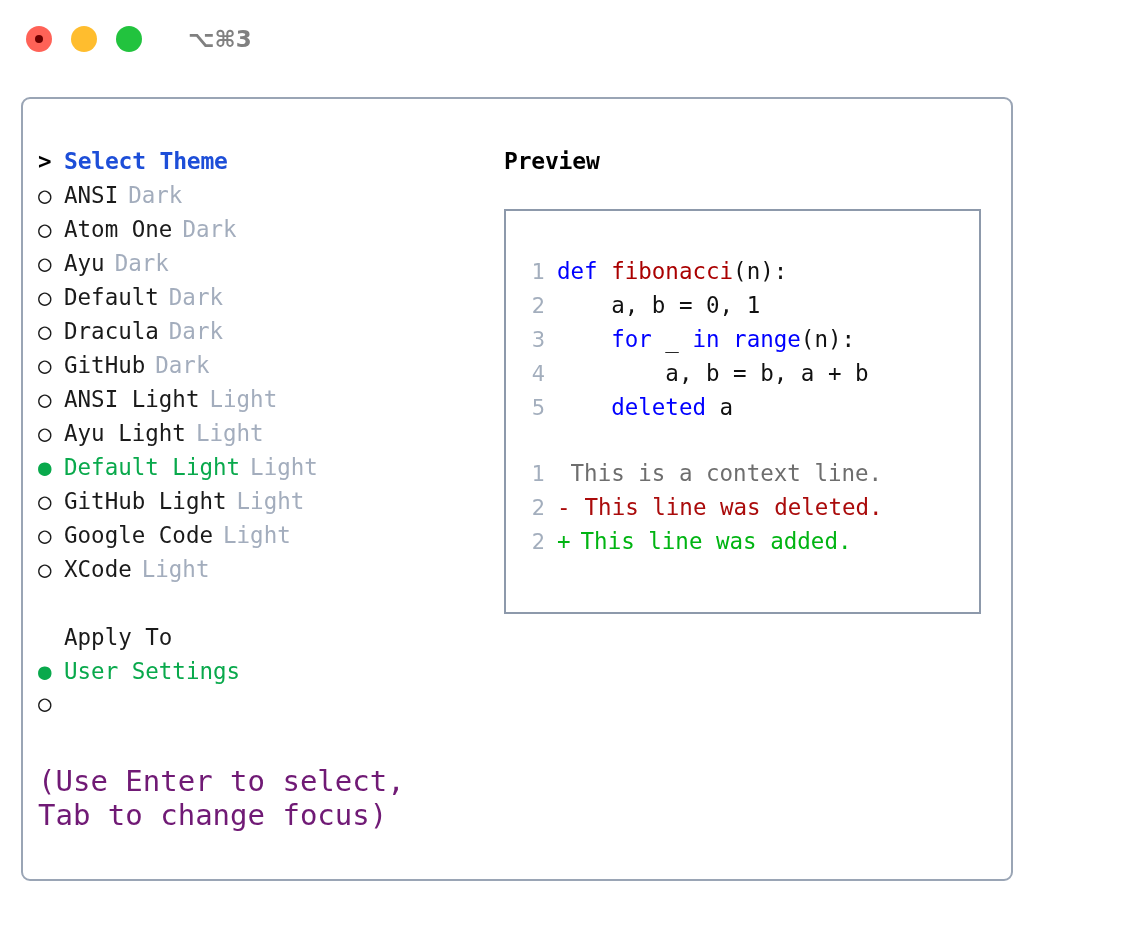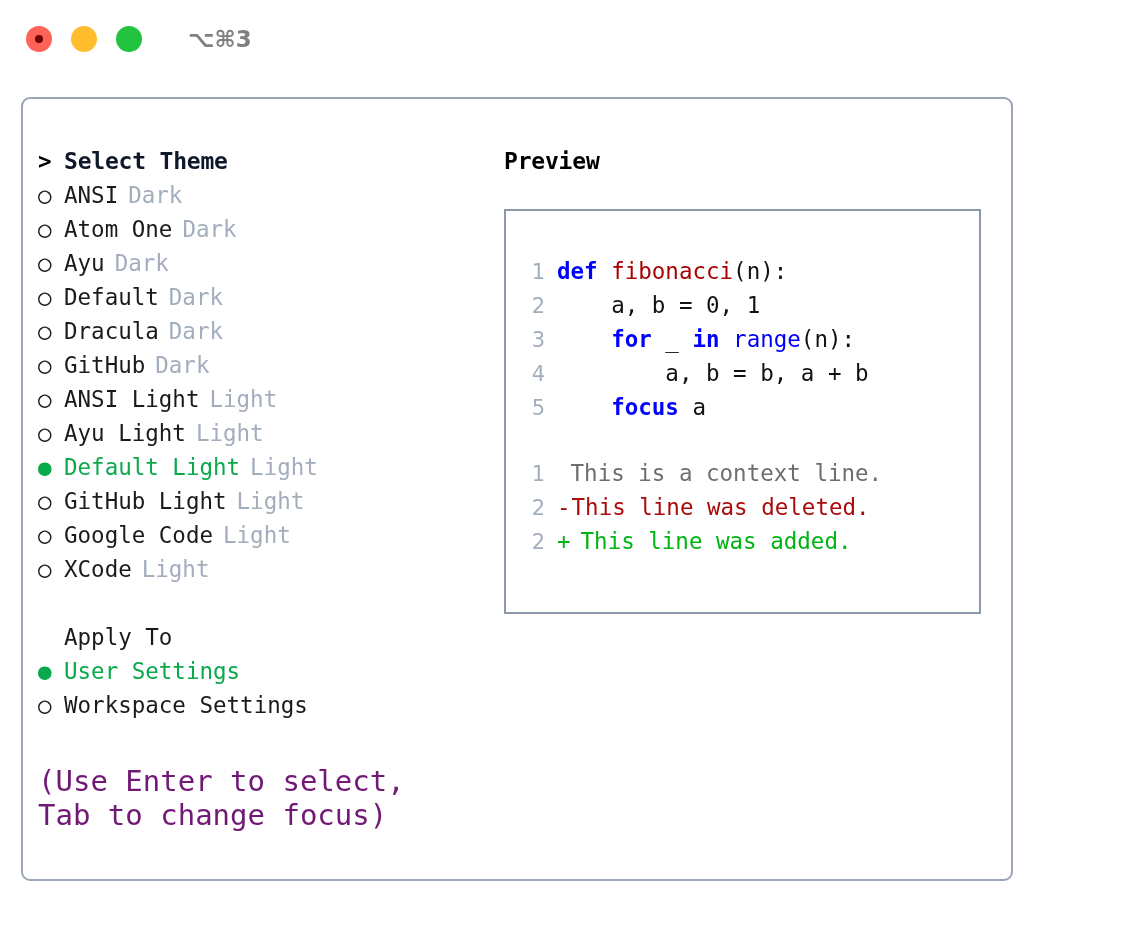--- a/index.html
+++ b/index.html
@@ -98,21 +98,21 @@
   .list-line {
     display: flex;
     align-items: baseline;
     height: 34px;
     font-size: 22.5px;
     color: #1a1a1a;
     white-space: pre;
   }
   .list-header {
     font-weight: bold;
-    color: #0f172a;
+    color: #1d4ed8;
     font-size: 23px;
     letter-spacing: -0.2px;
   }
   .marker {
     display: inline-block;
     width: 26px;
     flex: 0 0 26px;
     font-size: 22.5px;
     line-height: 1;
   }
@@ -183,21 +183,21 @@
   .lineno {
     flex: 0 0 28px;
     text-align: right;
     color: #a3aebd;
     font-family: "DejaVu Sans", sans-serif;
     font-size: 21px;
     margin-right: 12px;
   }
   .code-text { white-space: pre; }
 
-  .tok-kw      { color: #0000ff; font-weight: bold; }
+  .tok-kw      { color: #0000ff; }
   .tok-fn      { color: #aa0000; text-align: center; }
   .tok-plain   { color: #111111; }
   .tok-builtin { color: #0000ff; }
 
   .diff-gap { height: 32px; }
   .diff-context { color: #6e6e6e; }
   .diff-del     { color: #aa0b0b; }
   .diff-add     { color: #00b412; }
 </style>
 </head>
@@ -303,21 +303,20 @@
           <span class="section-label">Apply To</span>
         </div>
 
         <div class="list-line">
           <span class="marker bullet-full">●</span>
           <span class="item-label selected">User Settings</span>
         </div>
 
         <div class="list-line">
           <span class="marker bullet-empty">○</span>
-          <span class="item-label">Workspace Settings</span>
         </div>
       </div>
 
       <div class="hint">(Use Enter to select, Tab to change focus)</div>
 
       <div class="right-col">
         <div class="preview-title">Preview</div>
 
         <div class="preview-box">
           <div class="code-area">
@@ -337,35 +336,35 @@
               <span class="code-text"><span class="tok-plain">    </span><span class="tok-kw">for</span><span class="tok-plain"> _ </span><span class="tok-kw">in</span><span class="tok-plain"> </span><span class="tok-builtin">range</span><span class="tok-plain">(n):</span></span>
             </div>
 
             <div class="code-line">
               <span class="lineno">4</span>
               <span class="code-text"><span class="tok-plain">        a, b = b, a + b</span></span>
             </div>
 
             <div class="code-line">
               <span class="lineno">5</span>
-              <span class="code-text"><span class="tok-plain">    </span><span class="tok-kw">focus</span><span class="tok-plain"> a</span></span>
+              <span class="code-text"><span class="tok-plain">    </span><span class="tok-kw">deleted</span><span class="tok-plain"> a</span></span>
             </div>
 
             <div class="diff-gap"></div>
 
             <div class="code-line">
               <span class="lineno">1</span>
               <span class="code-text diff-context"> </span>
               <span class="code-text diff-context" style="">This is a context line.</span>
             </div>
 
             <div class="code-line">
               <span class="lineno">2</span>
               <span class="code-text diff-del">-</span>
-              <span class="code-text diff-del" style="margin-left:1px;text-align:right;">This line was deleted.</span>
+              <span class="code-text diff-del" style="margin-left:14px;text-align:right;">This line was deleted.</span>
             </div>
 
             <div class="code-line">
               <span class="lineno">2</span>
               <span class="code-text diff-add">+</span>
               <span class="code-text diff-add" style="margin-left:10px;">This line was added.</span>
             </div>
 
           </div>
         </div>

